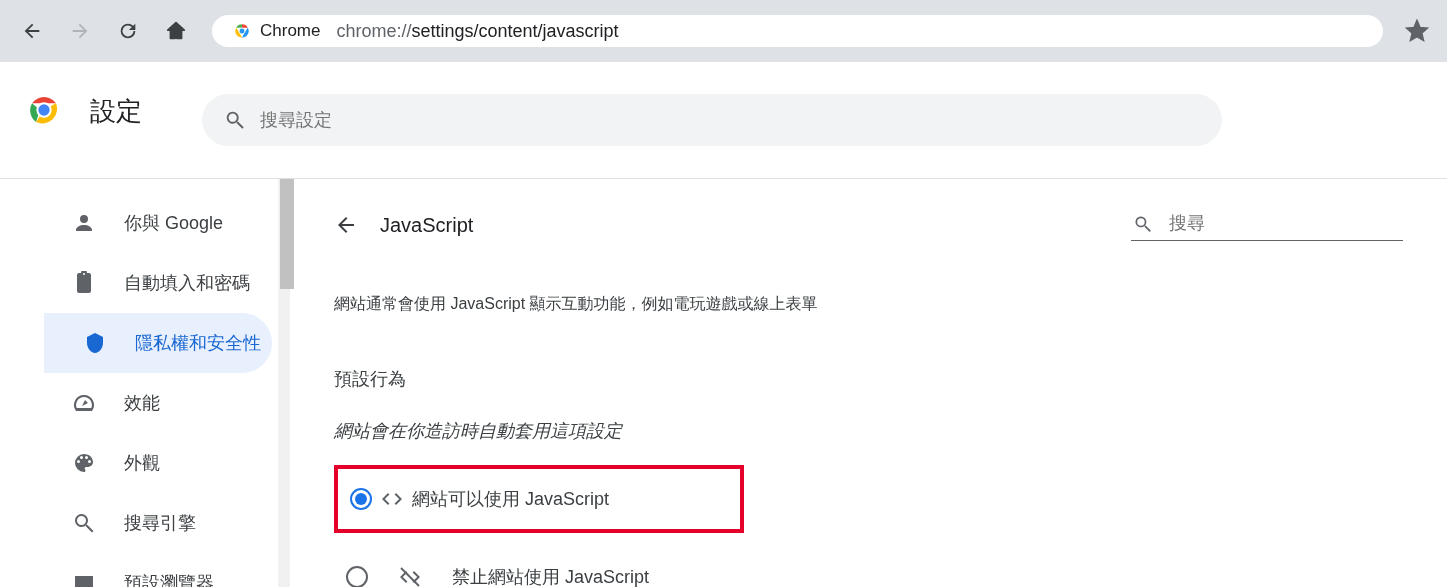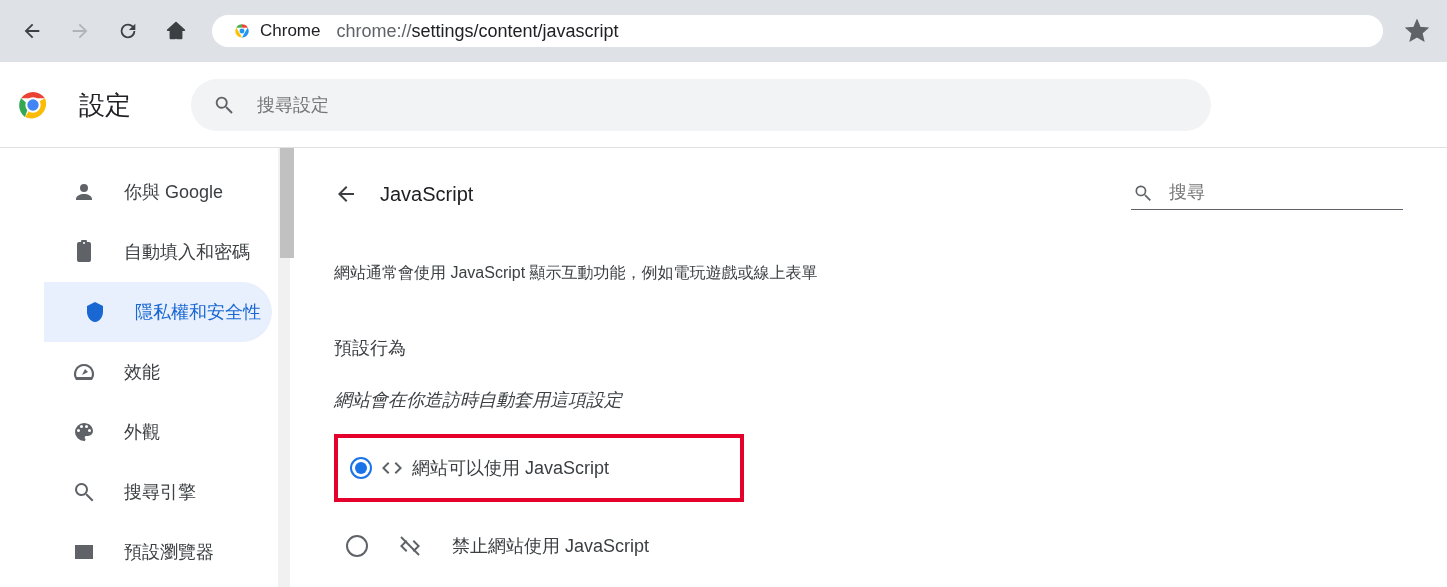--- a/index.html
+++ b/index.html
@@ -12,24 +12,24 @@
 .nav-btn svg { width: 22px; height: 22px; }
 .url-bar { flex: 1; height: 32px; background: #fff; border-radius: 20px; display: flex; align-items: center; padding: 0 14px; margin-left: 10px; gap: 10px; }
 .url-bar .chrome-chip { display: flex; align-items: center; gap: 8px; background: #fff; padding: 0 6px; }
 .url-bar .chrome-chip svg { width: 20px; height: 20px; }
 .url-text { font-size: 18px; color: #5f6368; }
 .url-text .dark { color: #202124; }
 .star-btn { width: 40px; display: flex; align-items: center; justify-content: center; color: #5f6368; margin-left: 10px; }
 .browser-divider { height: 1px; background: #fff; }
 
 
-.settings-header { height: 84px; display: flex; align-items: center; padding-left: 17px; gap: 20px; }
+.settings-header { height: 84px; display: flex; align-items: flex-start; padding-left: 28px; gap: 20px; margin-top: 31px; }
 .chrome-logo { width: 32px; height: 32px; }
 .settings-title { font-size: 26px; color: #202124; font-weight: 400; margin-right: 40px; margin-left: 10px; }
-.search-settings { flex: 1; max-width: 1020px; height: 52px; background: #f1f3f4; border-radius: 26px; display: flex; align-items: center; padding: 0 22px; gap: 22px; margin-right: 20px; }
+.search-settings { flex: 1; max-width: 1020px; height: 52px; background: #f1f3f4; border-radius: 26px; display: flex; align-items: center; padding: 0 22px; gap: 14px; margin-right: 20px; }
 .search-settings svg { width: 22px; height: 22px; color: #5f6368; }
 .search-settings input { border: none; background: transparent; font-size: 18px; color: #5f6368; outline: none; flex: 1; }
 .header-divider { height: 1px; background: #e0e0e0; }
 
 
 .body-row { display: flex; height: calc(100% - 148px); }
 .sidebar-wrap { width: 290px; position: relative; display: flex; padding-left: 44px; }
 .sidebar { width: 344px; padding-top: 14px; }
 .sidebar-scroll { width: 18px; background: #f1f1f1; position: relative; }
 .sidebar-scroll .thumb { position: absolute; top: 0; left: 2px; width: 14px; height: 110px; background: #c1c1c1; border-radius: 0; }

